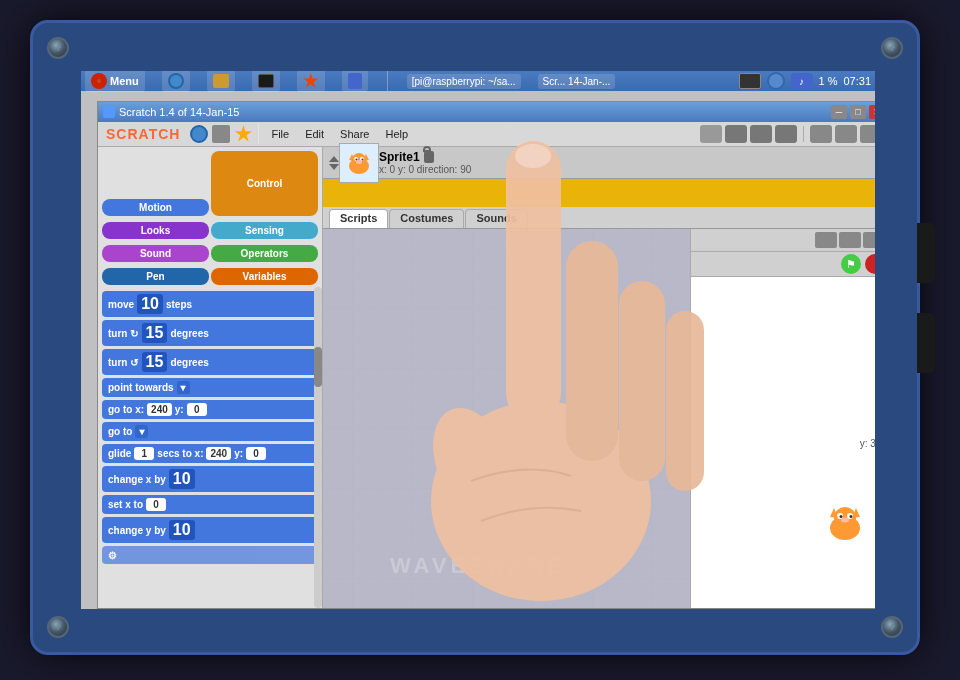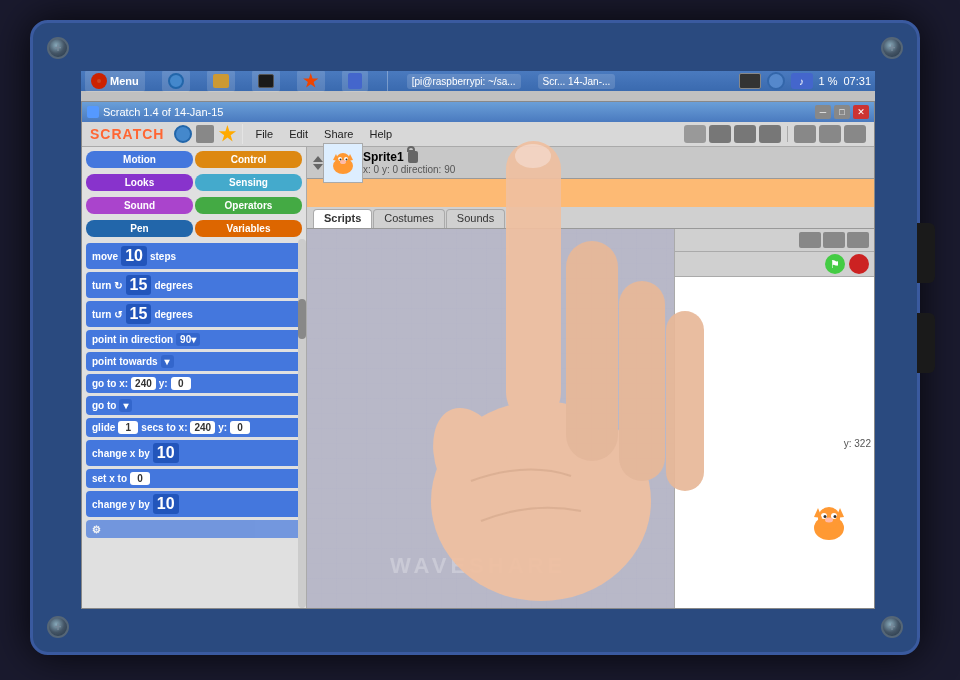--- a/index.html
+++ b/index.html
@@ -138,24 +138,24 @@
       overflow: hidden;
       max-width: 130px;
       text-overflow: ellipsis;
       cursor: pointer;
     }
 
     
     .window {
       position: absolute;
       top: 30px;
-      left: 0;
+      left: 16px;
       width: 794px;
       height: 508px;
-      background: #fdba74;
+      background: #eab308;
       border: 1px solid #888;
     }
     .window-titlebar {
       height: 20px;
       background: linear-gradient(to bottom, #6a9fd8, #4a7abf);
       display: flex;
       align-items: center;
       padding: 0 5px;
       font-size: 11px;
       color: white;
@@ -250,21 +250,21 @@
       flex: 1;
       padding: 3px 2px;
       border-radius: 8px;
       font-size: 10px;
       font-weight: bold;
       text-align: center;
       cursor: pointer;
       color: white;
       border: none;
     }
-    .cat-motion { background: #4477dd; }
+    .cat-motion { background: #4477dd; margin-top: 48px; }
     .cat-control { background: #dd8811; }
     .cat-looks { background: #8833cc; }
     .cat-sensing { background: #44aacc; }
     .cat-sound { background: #aa44cc; }
     .cat-operators { background: #44aa44; }
     .cat-pen { background: #2266aa; }
     .cat-variables { background: #dd6600; }
 
     .blocks-list {
       flex: 1;
@@ -344,20 +344,21 @@
     }
     .tab {
       padding: 2px 10px;
       font-size: 11px;
       cursor: pointer;
       border-radius: 4px 4px 0 0;
       border: 1px solid #aaa;
       border-bottom: none;
       color: #333;
       background: #d0d0d0;
+      font-weight: bold;
     }
     .tab.active {
       background: white;
       color: #333;
       font-weight: bold;
     }
 
     
     .stage-panel {
       width: 200px;
@@ -540,24 +541,20 @@
                 <span class="block-param">15</span>
                 <span>degrees</span>
               </div>
 
               <div class="block block-blue">
                 <span>turn ↺</span>
                 <span class="block-param">15</span>
                 <span>degrees</span>
               </div>
 
-              <div class="block block-blue">
-                <span>point in direction</span>
-                <span class="block-dropdown">90▾</span>
-              </div>
 
               <div class="block block-blue">
                 <span>point towards</span>
                 <span class="block-dropdown">▾</span>
               </div>
 
               <div class="block block-blue">
                 <span>go to x:</span>
                 <span class="block-param-white">240</span>
                 <span>y:</span>

